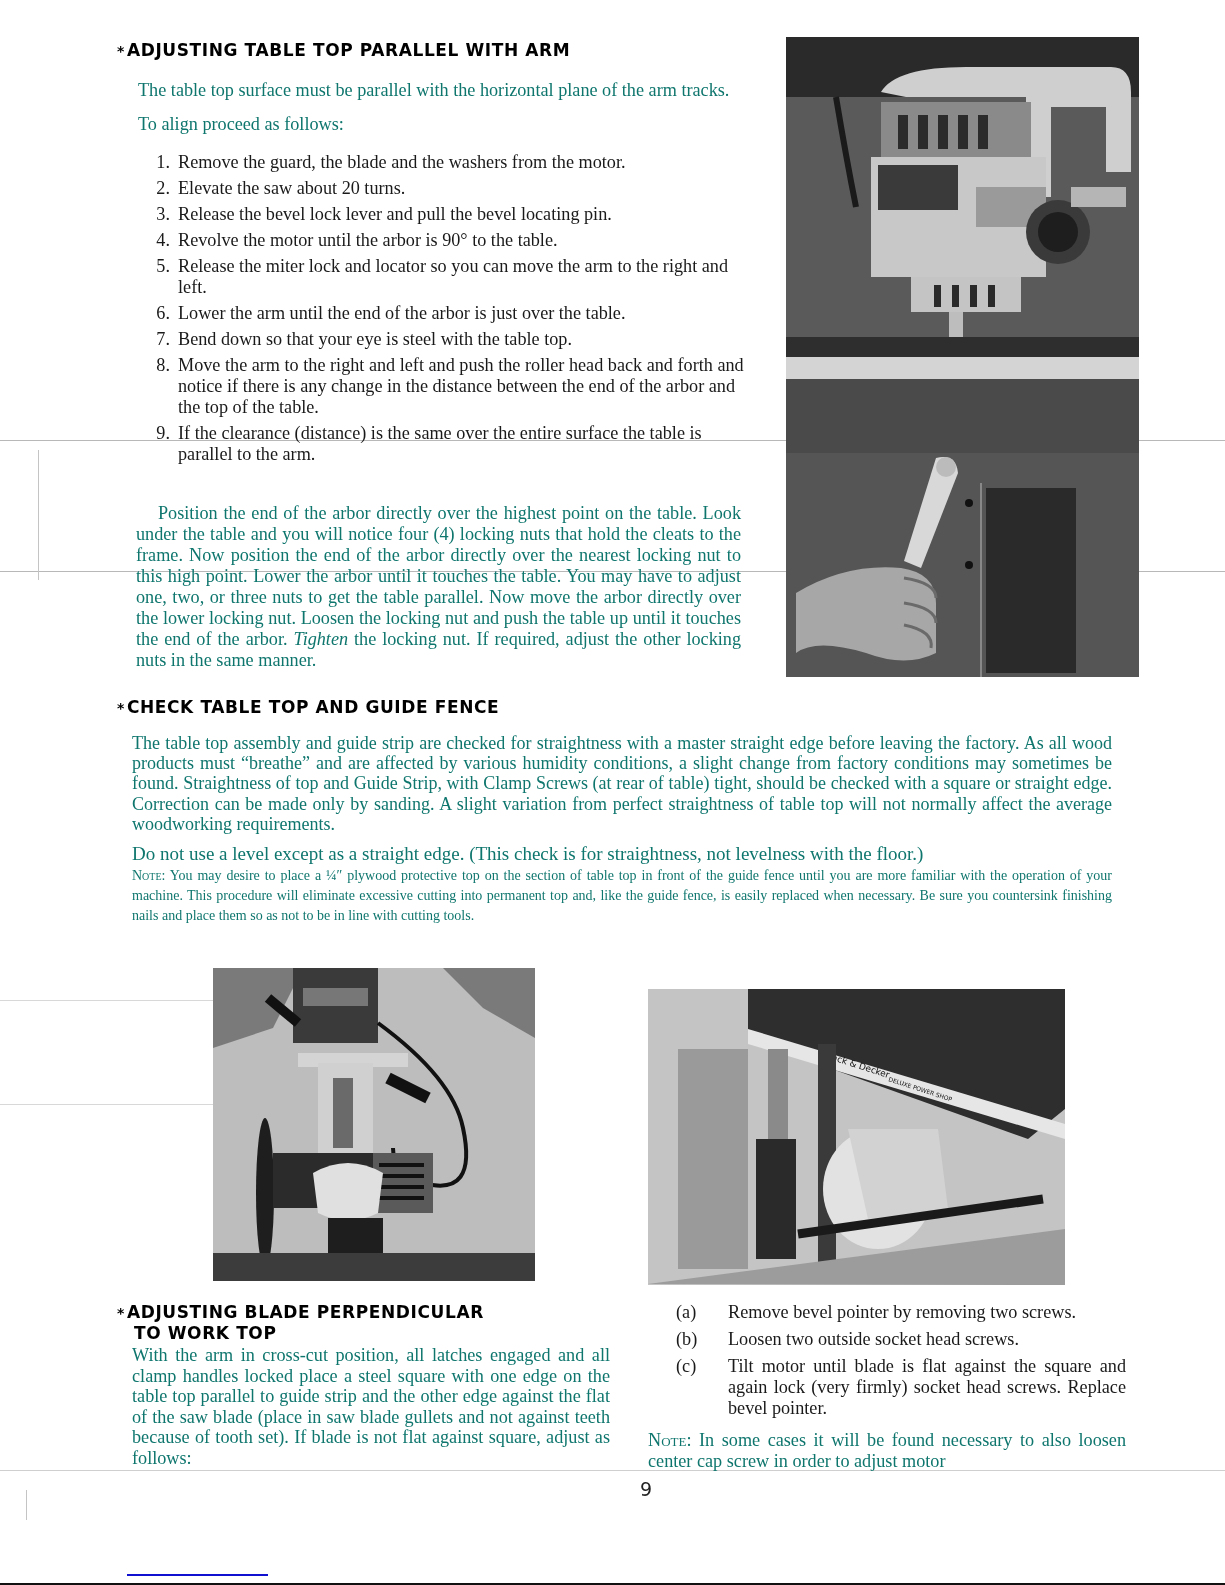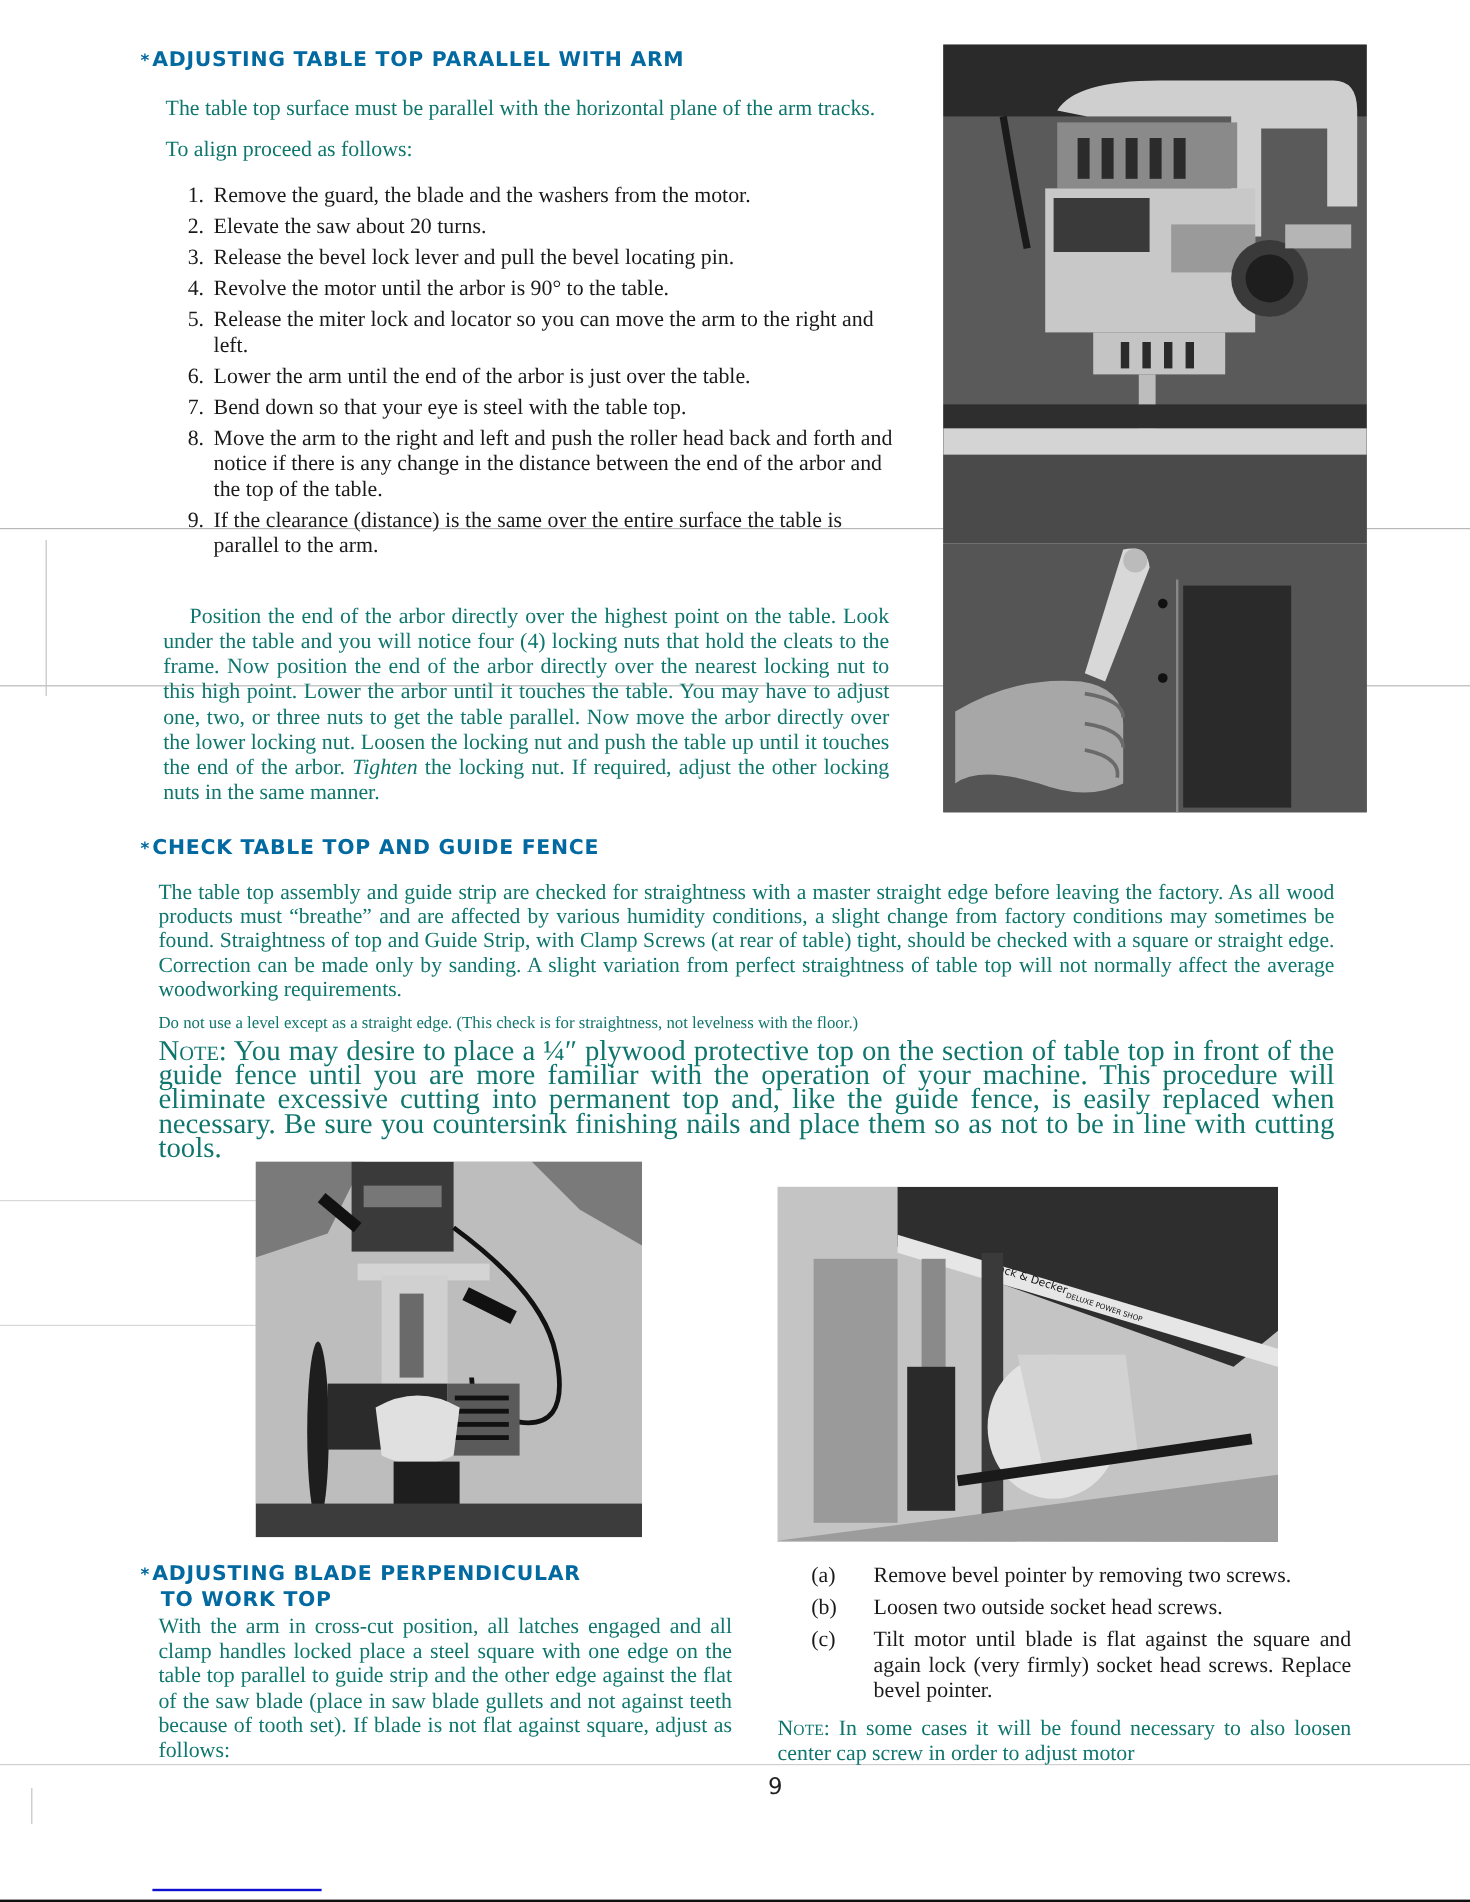--- a/index.html
+++ b/index.html
@@ -6,21 +6,21 @@
   body {
     width: 1225px; height: 1585px; position: relative; overflow: hidden;
     background: #ffffff; color: #1a1a1a;
     font-family: "Liberation Serif", "DejaVu Serif", serif;
   }
   .scanline { position: absolute; left: 0; height: 1px; background: #b8b8b8; }
   .margin-mark { position: absolute; width: 1px; background: #c4c4c4; }
   .heading {
     position: absolute; margin: 0;
     font-family: "DejaVu Sans", "Liberation Sans", sans-serif;
-    font-weight: bold; font-size: 17px; letter-spacing: 0.6px; color: #0369a1;
+    font-weight: bold; font-size: 17px; letter-spacing: 0.6px; color: #000000;
     line-height: 20px;
   }
   .heading .star { font-size: 14px; margin-right: 2px; }
   .text {
     position: absolute; margin: 0;
     font-size: 18.2px; line-height: 21px; text-align: justify; color: #0f766e;
   }
   .steps { position: absolute; margin: 0; padding: 0; list-style: none; font-size: 18.2px; line-height: 21px; }
   .steps li { position: relative; padding-left: 38px; margin-bottom: 5px; }
   .steps li .num { position: absolute; left: 0; width: 30px; text-align: right; }
@@ -145,22 +145,22 @@
     <path d="M10 140 Q60 110 115 115 Q150 120 150 150 L150 200 Q120 215 80 200 Q30 185 10 200 Z" fill="#a7a7a7"></path>
     <path d="M118 125 Q150 130 150 145 M118 150 Q150 155 150 170 M118 172 Q148 178 145 195" stroke="#6a6a6a" stroke-width="3" fill="none"></path>
   </svg>
 </div>
 
 <h2 class="heading" style="left:117px;top:697px;">
   <span class="star">*</span><span>CHECK TABLE TOP AND GUIDE FENCE</span>
 </h2>
 
 <p class="text" style="left:132px;top:733px;width:980px;font-size:18px;line-height:20.2px;">The table top assembly and guide strip are checked for straightness with a master straight edge before leaving the factory. As all wood products must “breathe” and are affected by various humidity conditions, a slight change from factory conditions may sometimes be found. Straightness of top and Guide Strip, with Clamp Screws (at rear of table) tight, should be checked with a square or straight edge. Correction can be made only by sanding. A slight variation from perfect straightness of table top will not normally affect the average woodworking requirements.</p>
-<p class="text" style="left:132px;top:843px;width:980px;font-size:14px;">Do not use a level except as a straight edge. (This check is for straightness, not levelness with the floor.)</p>
-<p class="text" style="left:132px;top:866px;width:980px;font-size:24px;line-height:20.2px;">
+<p class="text" style="left:132px;top:843px;width:980px;font-size:19px;">Do not use a level except as a straight edge. (This check is for straightness, not levelness with the floor.)</p>
+<p class="text" style="left:132px;top:866px;width:980px;font-size:14px;line-height:20.2px;">
   <span class="smallcaps">Note:</span>
   <span>You may desire to place a ¼″ plywood protective top on the section of table top in front of the guide fence until you are more familiar with the operation of your machine. This procedure will eliminate excessive cutting into permanent top and, like the guide fence, is easily replaced when necessary. Be sure you countersink finishing nails and place them so as not to be in line with cutting tools.</span>
 </p>
 
 <div class="photo" style="left:213px;top:968px;width:322px;height:313px;background:#b9b9b9;">
   <svg viewBox="0 0 322 313" preserveAspectRatio="none">
     <rect x="0" y="0" width="322" height="313" fill="#bdbdbd"></rect>
     <path d="M0 0 L90 0 L60 60 L0 80 Z" fill="#7a7a7a"></path>
     <path d="M230 0 L322 0 L322 70 L270 40 Z" fill="#7a7a7a"></path>
     <rect x="80" y="0" width="85" height="75" fill="#3a3a3a"></rect>

